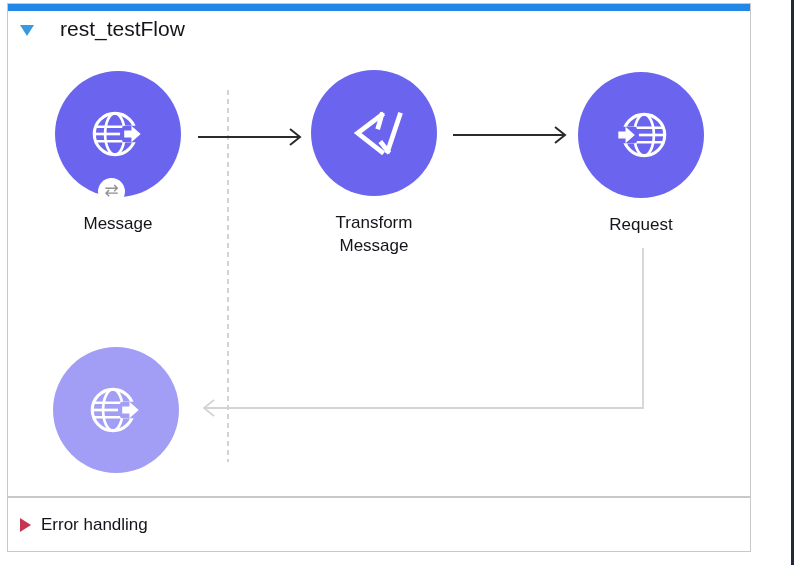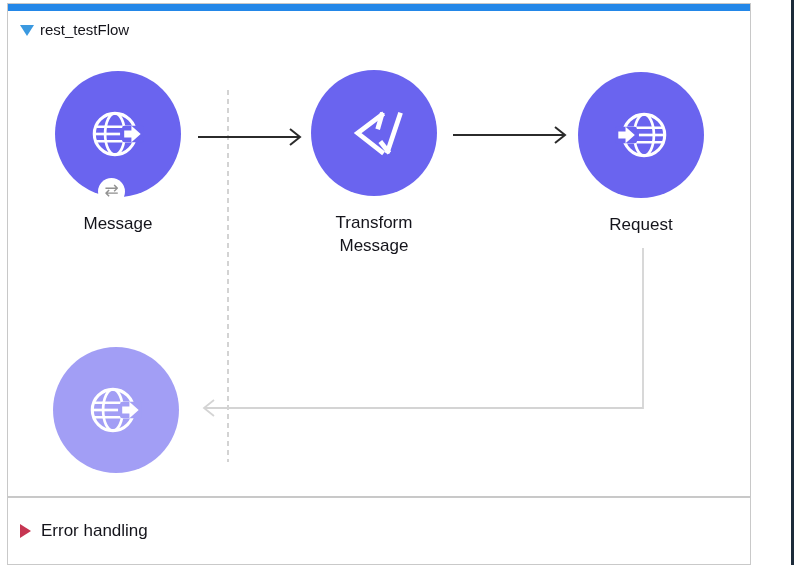--- a/index.html
+++ b/index.html
@@ -7,38 +7,38 @@
   .stage{position:relative;width:809px;height:565px;background:#ffffff;}
 
   
   .flow-panel{position:absolute;left:7px;top:3px;width:744px;height:494px;
     box-sizing:border-box;border:1px solid #c8c8c8;background:#ffffff;}
   .selection-bar{position:absolute;left:0;top:0;right:0;height:7px;background:#2387e8;}
   .flow-header{position:absolute;left:0;top:7px;right:0;height:36px;display:flex;align-items:center;
     padding-left:12px;cursor:default;}
   .tri-down{width:0;height:0;border-left:7px solid transparent;border-right:7px solid transparent;
     border-top:11px solid #3b99e0;margin-top:2px;}
-  .flow-title{margin-left:6px;font-size:15px;color:#14141b;}
+  .flow-title{margin-left:26px;font-size:21px;color:#14141b;}
 
   
   .connectors{position:absolute;left:0;top:0;width:742px;height:492px;pointer-events:none;}
 
   
   .node{position:absolute;width:140px;display:flex;flex-direction:column;align-items:center;}
   .circle{position:relative;width:126px;height:126px;border-radius:50%;background:#6a64ef;
     display:flex;align-items:center;justify-content:center;cursor:pointer;}
   .ghost .circle{opacity:.62;cursor:default;}
   .node-label{margin-top:15px;font-size:17px;line-height:23px;color:#14141b;text-align:center;}
   .badge{position:absolute;left:43px;top:107px;width:27px;height:27px;border-radius:50%;
     background:#ffffff;display:flex;align-items:center;justify-content:center;
     color:#929292;font-size:17px;line-height:1;}
   .badge span{transform:translateY(-1px);}
 
   
-  .error-bar{position:absolute;left:7px;top:497px;width:744px;height:68px;box-sizing:border-box;
+  .error-bar{position:absolute;left:7px;top:497px;width:744px;height:55px;box-sizing:border-box;
     border:1px solid #c9c9c9;background:#ffffff;display:flex;align-items:center;padding-left:12px;}
   .tri-right{width:0;height:0;border-top:7px solid transparent;border-bottom:7px solid transparent;
     border-left:11px solid #c63652;}
   .error-title{margin-left:10px;font-size:17px;color:#14141b;}
 
   
   .dark-divider{position:absolute;left:791px;top:0;width:3px;height:565px;background:#1d2b3a;}
 
   .icon-svg{display:block;}
 </style>

